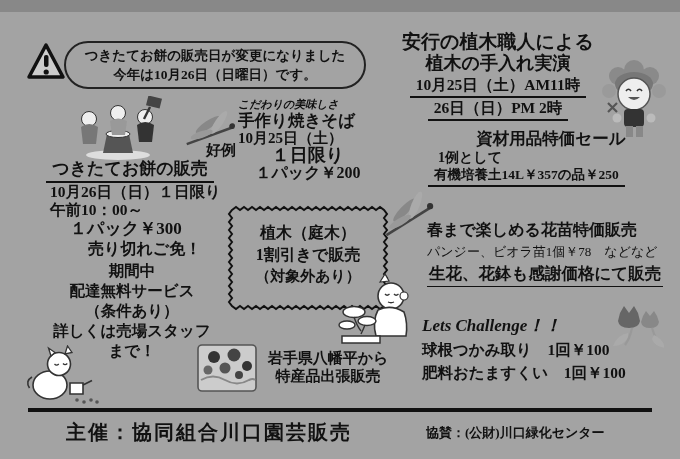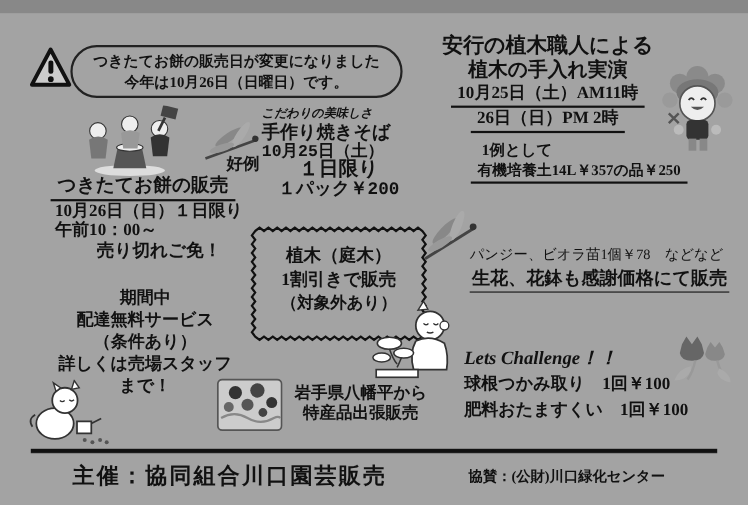--- a/index.html
+++ b/index.html
@@ -35,21 +35,21 @@
   .dragonfly1{left:184px;top:94px;width:54px;height:50px;transform:rotate(8deg);}
   .mochi{left:24px;top:130px;width:212px;font-weight:bold;}
   .mochi .lead{font-size:15px;line-height:16px;text-align:right;}
   .mochi .title{font-size:17px;line-height:22px;text-align:center;}
   .mochi .date{font-size:15.5px;line-height:18px;padding-left:26px;}
   .mochi .time{font-size:15.5px;line-height:18px;padding-left:26px;}
   .mochi .price{font-size:17px;line-height:20px;padding-left:46px;}
   .mochi .note{font-size:16px;line-height:20px;padding-left:64px;}
 
   
-  .yaki{left:238px;top:86px;width:140px;font-weight:bold;font-family:Liberation Mono, monospace;}
+  .yaki{left:238px;top:86px;width:140px;font-weight:bold;}
   .yaki .lead{font-size:11px;font-style:italic;line-height:13px;}
   .yaki .title{font-size:16.5px;line-height:19px;}
   .yaki .date{font-size:15px;line-height:17px;}
   .yaki .limit{font-size:18px;line-height:16px;text-align:center;}
   .yaki .price{font-size:16px;line-height:19px;text-align:center;}
 
   
   .materials{left:428px;top:117px;width:246px;font-weight:bold;}
   .materials .title{font-size:16.5px;line-height:20px;text-align:center;}
   .materials .label{font-size:14px;line-height:17px;padding-left:10px;}
@@ -149,32 +149,34 @@
     <ellipse cx="24" cy="19" rx="15" ry="4" fill="#888" transform="rotate(-42 24 19)"></ellipse>
     <ellipse cx="35" cy="15" rx="14" ry="4" fill="#aaa" transform="rotate(-64 35 15)"></ellipse>
     <ellipse cx="19" cy="30" rx="12" ry="3.5" fill="#999" transform="rotate(-26 19 30)"></ellipse>
     <circle cx="49" cy="17" r="3" fill="#333"></circle>
   </svg>
   <div class="abs mochi">
     <div class="lead">好例</div>
     <div class="title"><span class="u">つきたてお餅の販売</span></div>
     <div class="date">10月26日（日）１日限り</div>
     <div class="time">午前10：00～</div>
+    <div class="price">１パック￥300</div>
     <div class="note">売り切れご免！</div>
   </div>
 
   <div class="abs yaki">
     <div class="lead">こだわりの美味しさ</div>
     <div class="title">手作り焼きそば</div>
     <div class="date">10月25日（土）</div>
     <div class="limit">１日限り</div>
     <div class="price">１パック￥200</div>
   </div>
 
   <div class="abs materials">
+    <div class="title">資材用品特価セール</div>
     <div class="label">1例として</div>
     <div class="example"><span class="u">有機培養土14L￥357の品￥250</span></div>
   </div>
 
   <div class="abs wavybox">
     <svg width="164" height="112" viewBox="0 0 164 112">
       <path d="M6 6 l4 -3 4 3 l4 -3 4 3 l4 -3 4 3 l4 -3 4 3 l4 -3 4 3 l4 -3 4 3 l4 -3 4 3 l4 -3 4 3 l4 -3 4 3 l4 -3 4 3 l4 -3 4 3 l4 -3 4 3 l4 -3 4 3 l4 -3 4 3 l4 -3 4 3 l4 -3 4 3 l4 -3 4 3 l4 -3 4 3 l4 -3 4 3 l3 4 -3 4 l3 4 -3 4 l3 4 -3 4 l3 4 -3 4 l3 4 -3 4 l3 4 -3 4 l3 4 -3 4 l3 4 -3 4 l3 4 -3 4 l3 4 -3 4 l3 4 -3 4 l3 4 -3 4 l-4 3 -4 -3 l-4 3 -4 -3 l-4 3 -4 -3 l-4 3 -4 -3 l-4 3 -4 -3 l-4 3 -4 -3 l-4 3 -4 -3 l-4 3 -4 -3 l-4 3 -4 -3 l-4 3 -4 -3 l-4 3 -4 -3 l-4 3 -4 -3 l-4 3 -4 -3 l-4 3 -4 -3 l-4 3 -4 -3 l-4 3 -4 -3 l-4 3 -4 -3 l-4 3 -4 -3 l-4 3 -4 -3 l-3 -4 3 -4 l-3 -4 3 -4 l-3 -4 3 -4 l-3 -4 3 -4 l-3 -4 3 -4 l-3 -4 3 -4 l-3 -4 3 -4 l-3 -4 3 -4 l-3 -4 3 -4 l-3 -4 3 -4 l-3 -4 3 -4 l-3 -4 3 -4 Z" fill="none" stroke="#111" stroke-width="2"></path>
     </svg>
     <div class="txt">
       <div class="l1">植木（庭木）</div>
@@ -197,20 +199,21 @@
     <path d="M52 30 q3 1.5 6 0" stroke="#333" fill="none" stroke-width="1.3"></path>
     <path d="M42 38 q13 -6 26 2 q4 11 2 24 h-30 q-4 -15 2 -26" fill="#fff" stroke="#333" stroke-width="1.6"></path>
     <ellipse cx="18" cy="40" rx="11" ry="5.5" fill="#fff" stroke="#333" stroke-width="1.4"></ellipse>
     <ellipse cx="31" cy="49" rx="9" ry="4.5" fill="#fff" stroke="#333" stroke-width="1.4"></ellipse>
     <ellipse cx="11" cy="53" rx="8" ry="4" fill="#fff" stroke="#333" stroke-width="1.4"></ellipse>
     <path d="M18 45 q3 9 7 14 M29 53 q-2 5 -4 9" stroke="#333" fill="none" stroke-width="1.4"></path>
     <rect x="6" y="64" width="38" height="7" fill="#fff" stroke="#333" stroke-width="1.5"></rect>
   </svg>
 
   <div class="abs flower">
+    <div class="title">春まで楽しめる花苗特価販売</div>
     <div class="detail">パンジー、ビオラ苗1個￥78　などなど</div>
     <div class="extra"><span class="u-thin">生花、花鉢も感謝価格にて販売</span></div>
   </div>
 
   <div class="abs delivery">
     <div>期間中</div>
     <div>配達無料サービス</div>
     <div>（条件あり）</div>
     <div>詳しくは売場スタッフ</div>
     <div>まで！</div>

